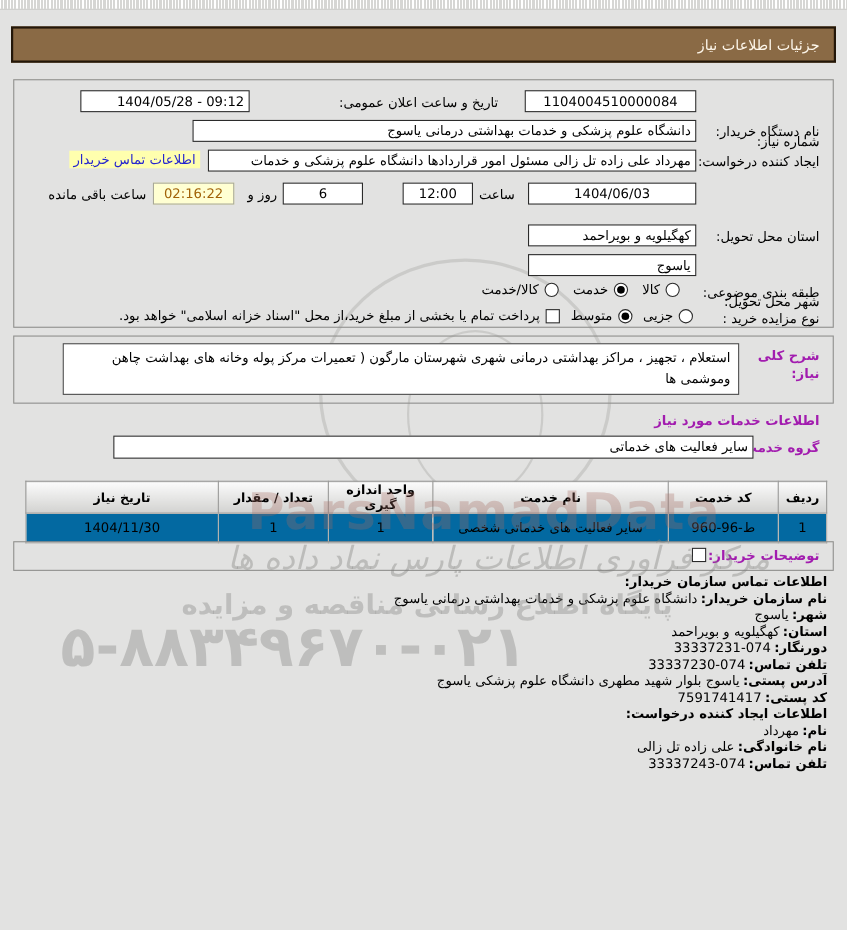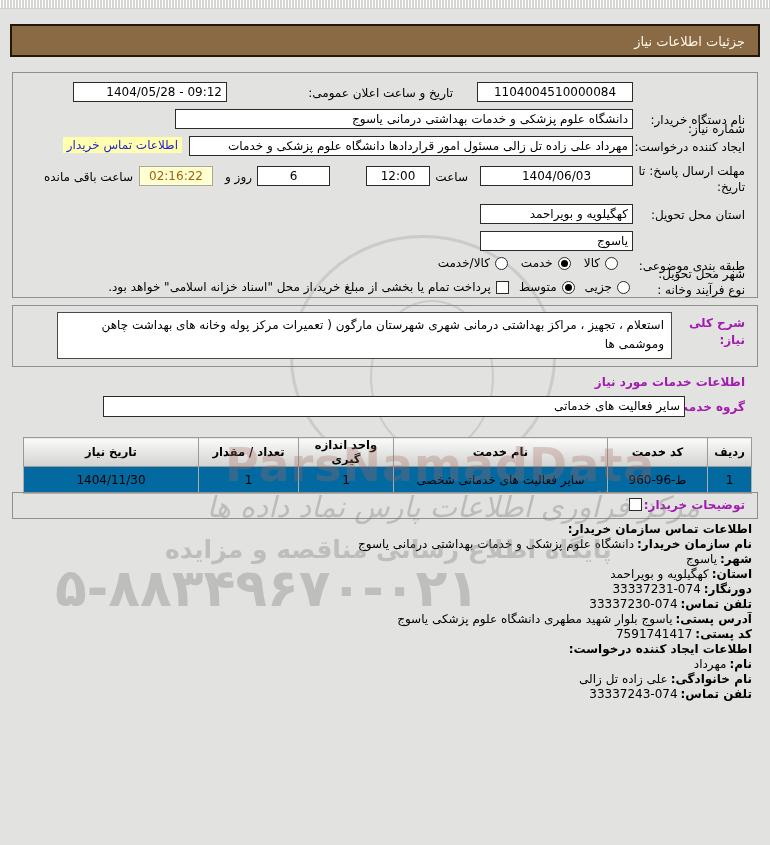--- a/index.html
+++ b/index.html
@@ -56,21 +56,20 @@
   <div class="lbl" style="top:86px;right:317px;">تاریخ و ساعت اعلان عمومی:</div>
   <div class="ibox rt" style="top:82px;right:543px;width:154px;">09:12 - 1404/05/28</div>
 
   <div class="lbl" style="top:113px;right:25px;">نام دستگاه خریدار:</div>
   <div class="ibox rt" style="top:109px;right:137px;width:458px;">دانشگاه علوم پزشکی و خدمات بهداشتی  درمانی یاسوج</div>
 
   <div class="lbl" style="top:140px;right:25px;">ایجاد کننده درخواست:</div>
   <div class="ibox rt" style="top:136px;right:137px;width:444px;">مهرداد علی زاده تل زالی مسئول امور قراردادها دانشگاه علوم پزشکی و خدمات</div>
   <a class="linkhl" style="top:137px;right:588px;">اطلاعات تماس خریدار</a>
 
-  <div class="lbl" style="top:163px;right:25px;width:114px;white-space:normal;line-height:16px;">مهلت ارسال پاسخ: تا تاریخ:</div>
   <div class="ibox center" style="top:166px;right:137px;width:153px;">1404/06/03</div>
   <div class="lbl" style="top:170px;right:302px;">ساعت</div>
   <div class="ibox center" style="top:166px;right:340px;width:64px;">12:00</div>
   <div class="ibox center" style="top:166px;right:440px;width:73px;">6</div>
   <div class="lbl" style="top:170px;right:518px;">روز و</div>
   <div class="ybox" style="top:166px;right:557px;width:74px;">02:16:22</div>
   <div class="lbl" style="top:170px;right:637px;">ساعت باقی مانده</div>
 
   <div class="lbl" style="top:208px;right:25px;">استان محل تحویل:</div>
   <div class="ibox rt" style="top:204px;right:137px;width:153px;">کهگیلویه و بویراحمد</div>
@@ -87,21 +86,21 @@
     <span class="ritem">
       <span class="radio on"></span>
       <span>خدمت</span>
     </span>
     <span class="ritem">
       <span class="radio"></span>
       <span>کالا/خدمت</span>
     </span>
   </div>
 
-  <div class="lbl" style="top:283px;right:25px;">نوع فرآیند وخانه :</div>
+  <div class="lbl" style="top:283px;right:25px;">نوع مزایده خرید :</div>
   <div class="rgroup" style="top:280px;right:140px;gap:10px;">
     <span class="ritem">
       <span class="radio"></span>
       <span>جزیی</span>
     </span>
     <span class="ritem">
       <span class="radio on"></span>
       <span>متوسط</span>
     </span>
     <span class="ritem">

